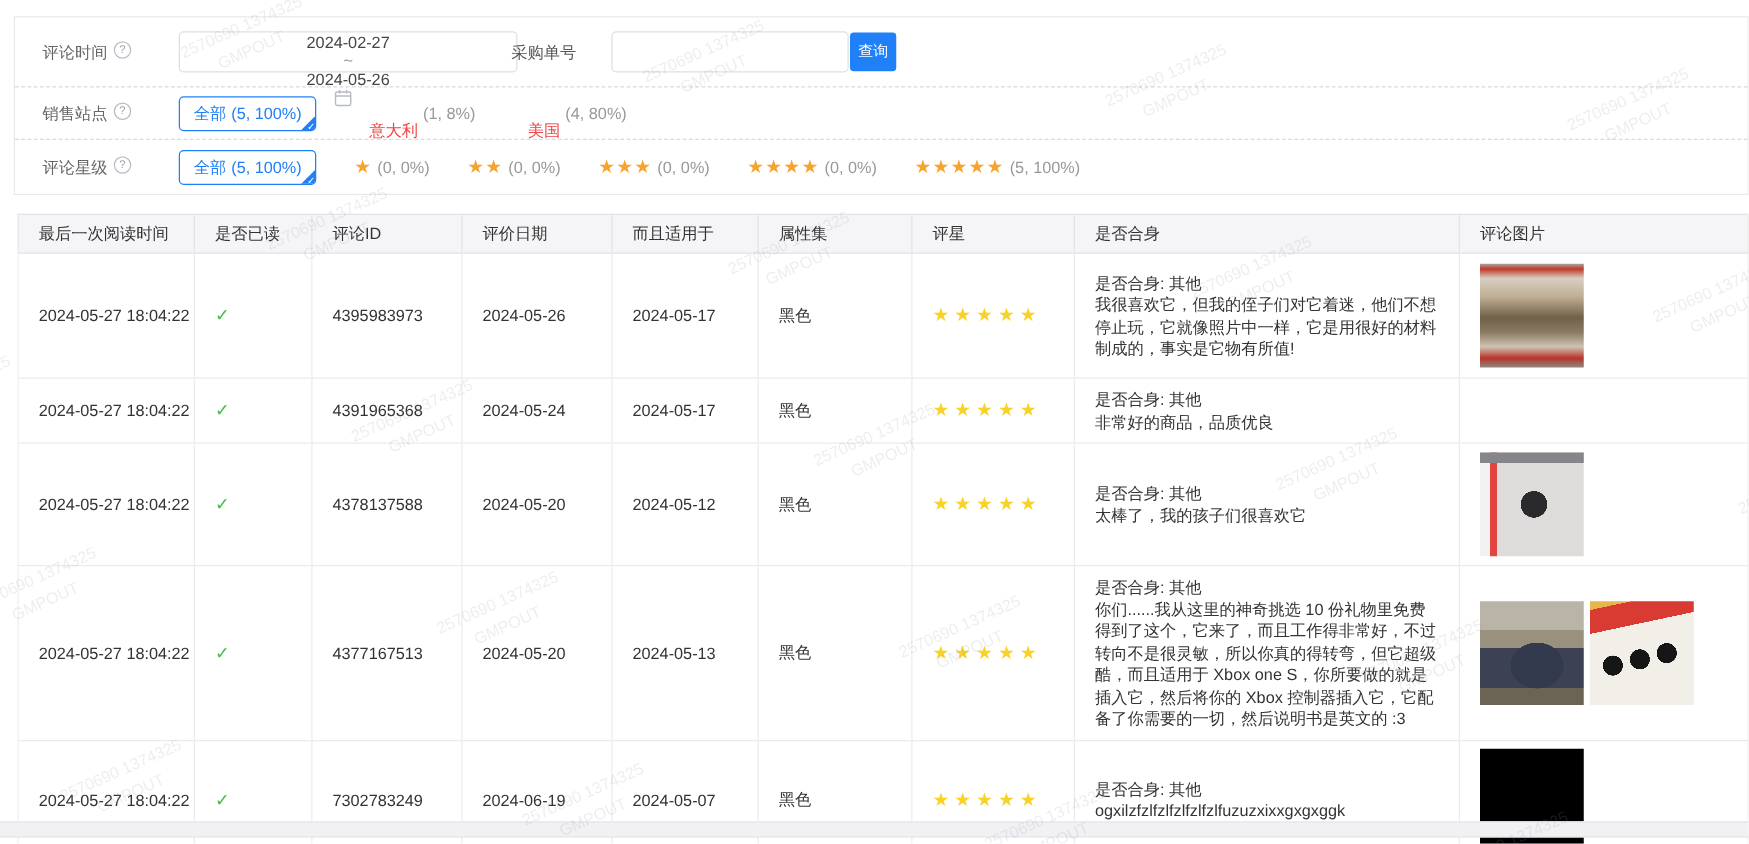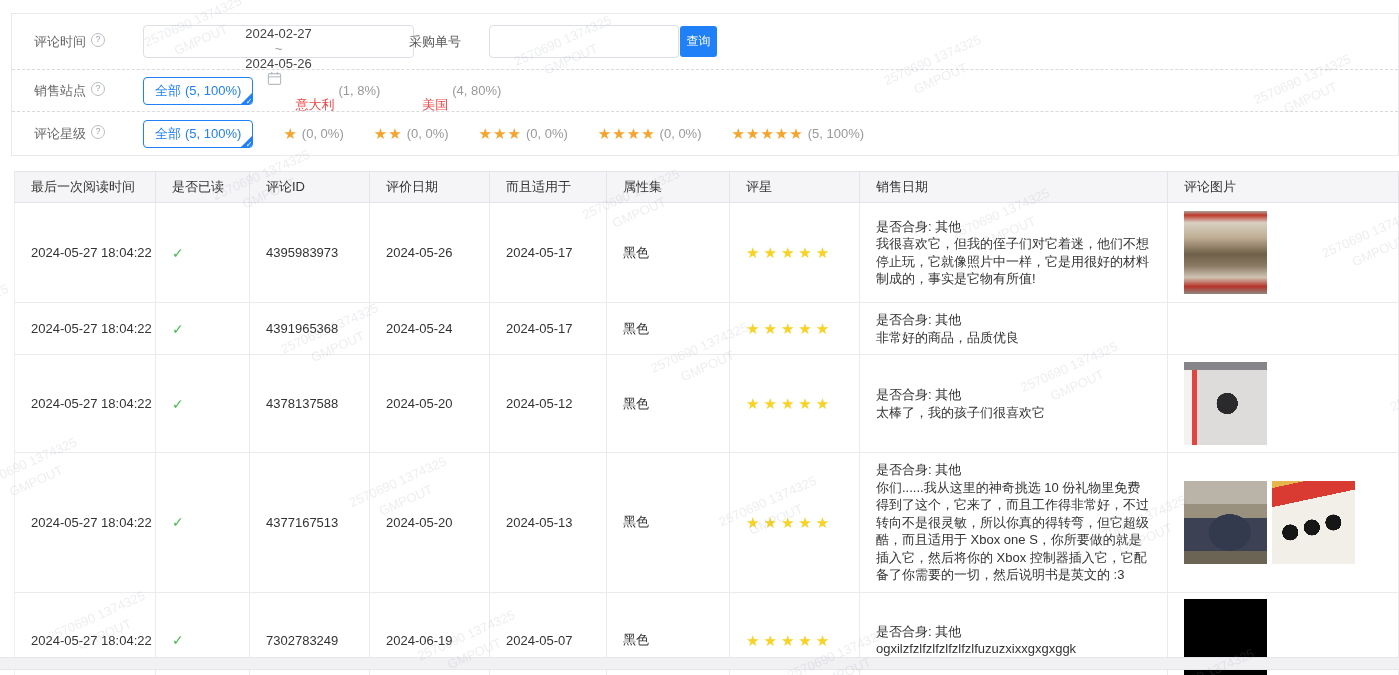--- a/index.html
+++ b/index.html
@@ -271,21 +271,21 @@
 
   <div class="rtable">
     <div class="thead" id="thead">
         <div class="th">最后一次阅读时间</div>
         <div class="th">是否已读</div>
         <div class="th">评论ID</div>
         <div class="th">评价日期</div>
         <div class="th">而且适用于</div>
         <div class="th">属性集</div>
         <div class="th">评星</div>
-        <div class="th">销售日期</div>
+        <div class="th">是否合身</div>
         <div class="th">评论图片</div>
       </div>
     <div id="tbody">
         <div class="tr" style="min-height: 100px;">
     <div class="td">
             <span class="v-lastread">2024-05-27 18:04:22</span>
           </div>
     <div class="td">
             <span class="check" style="visibility: visible;">✓</span>
           </div>

